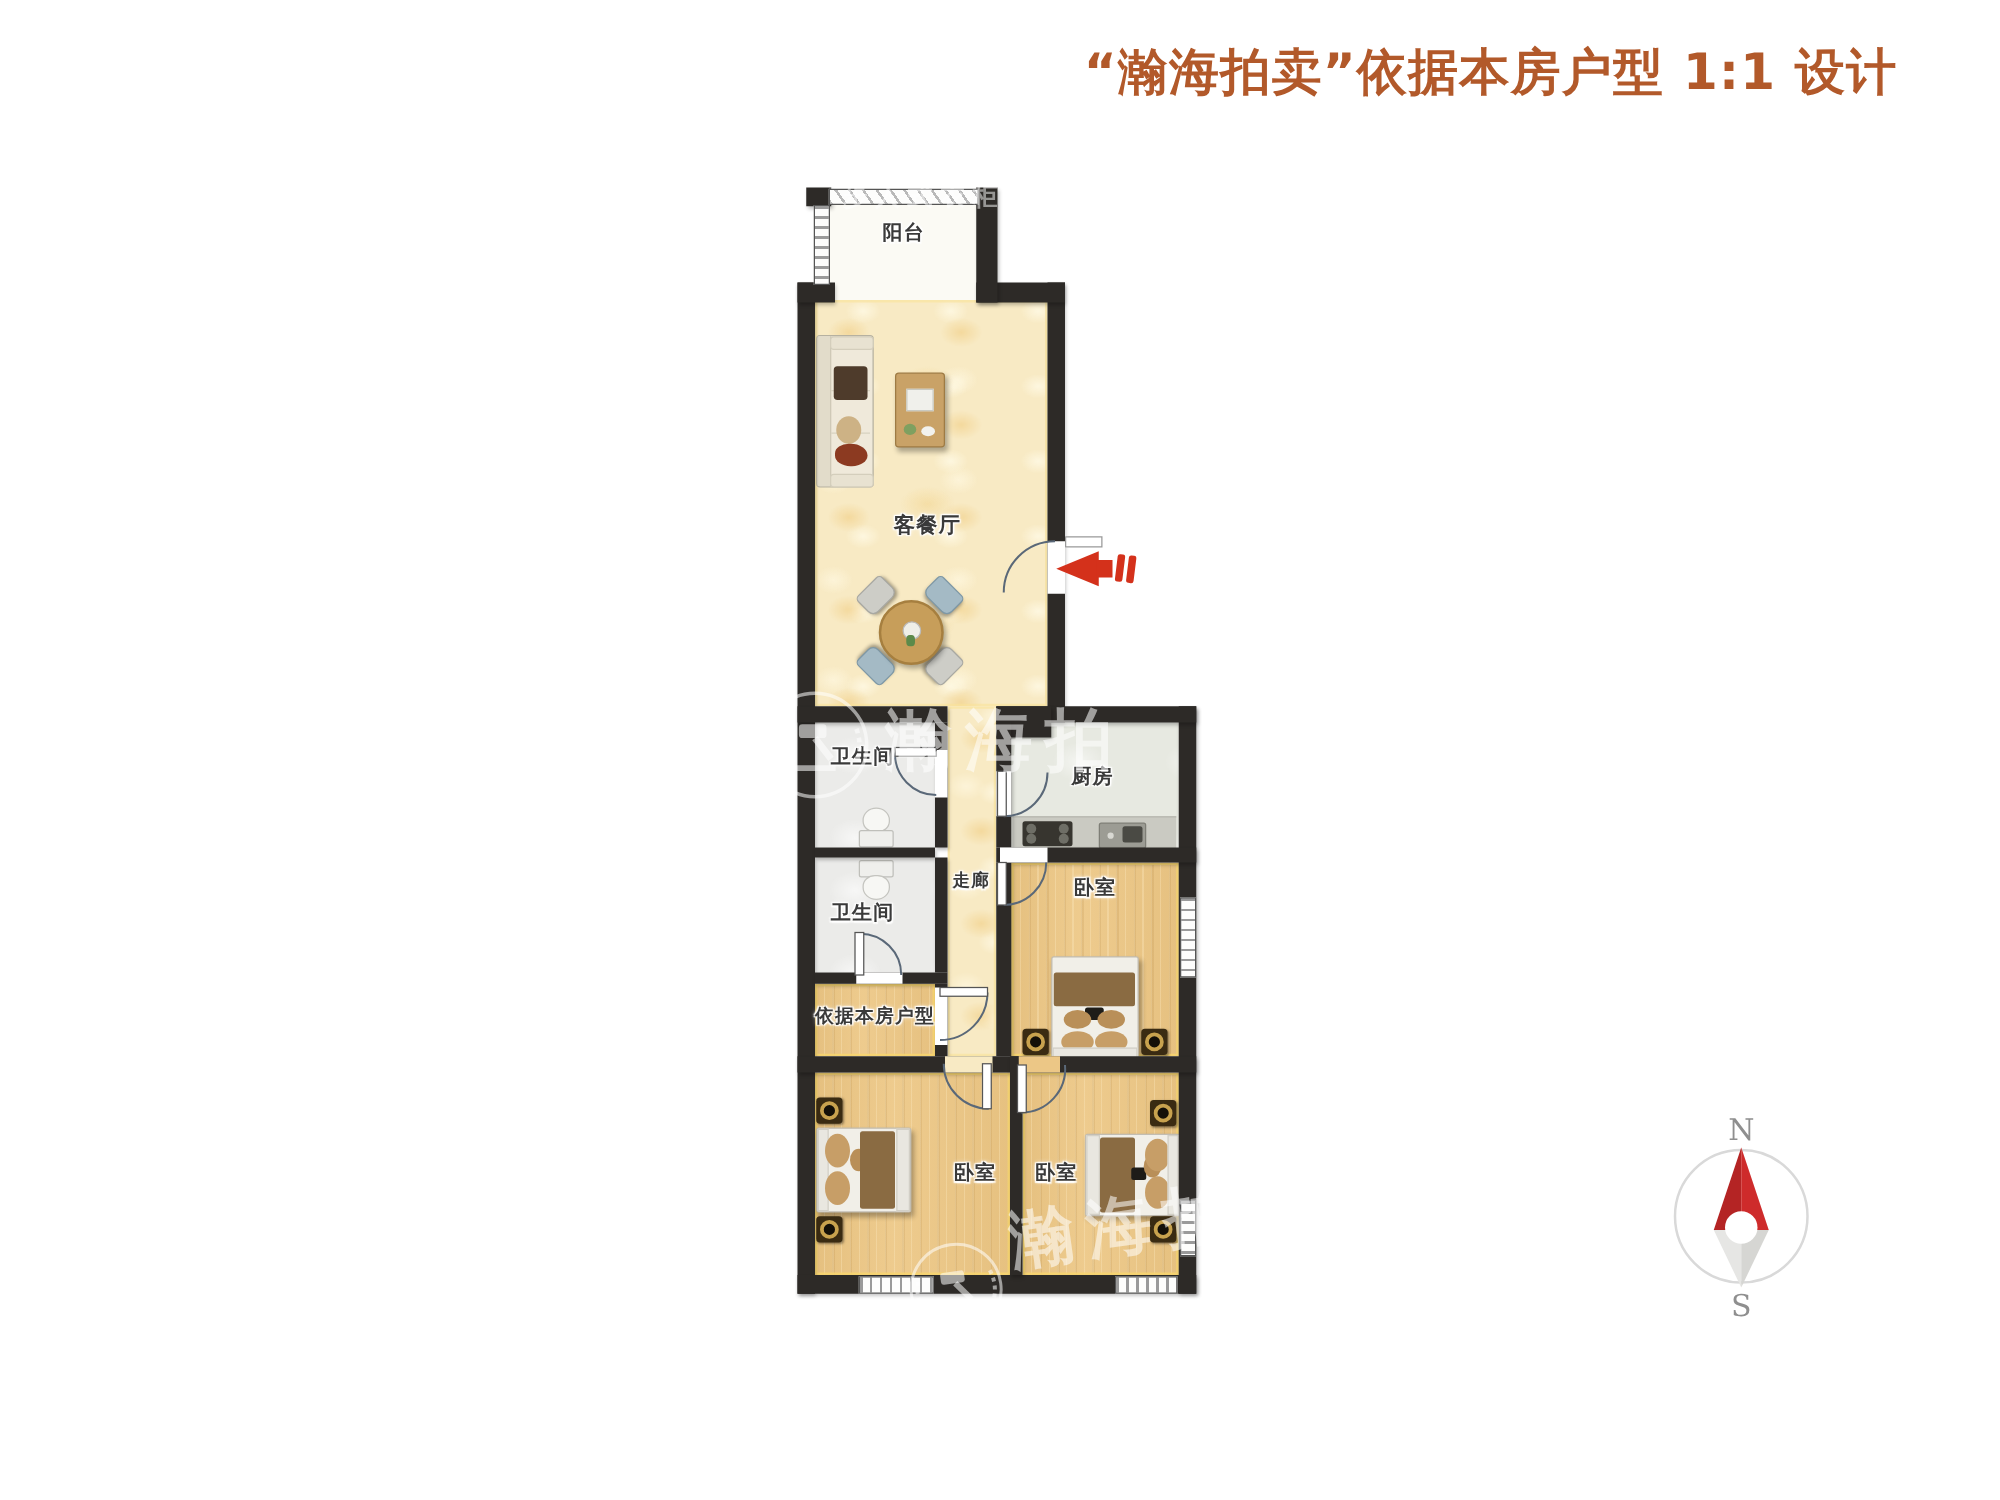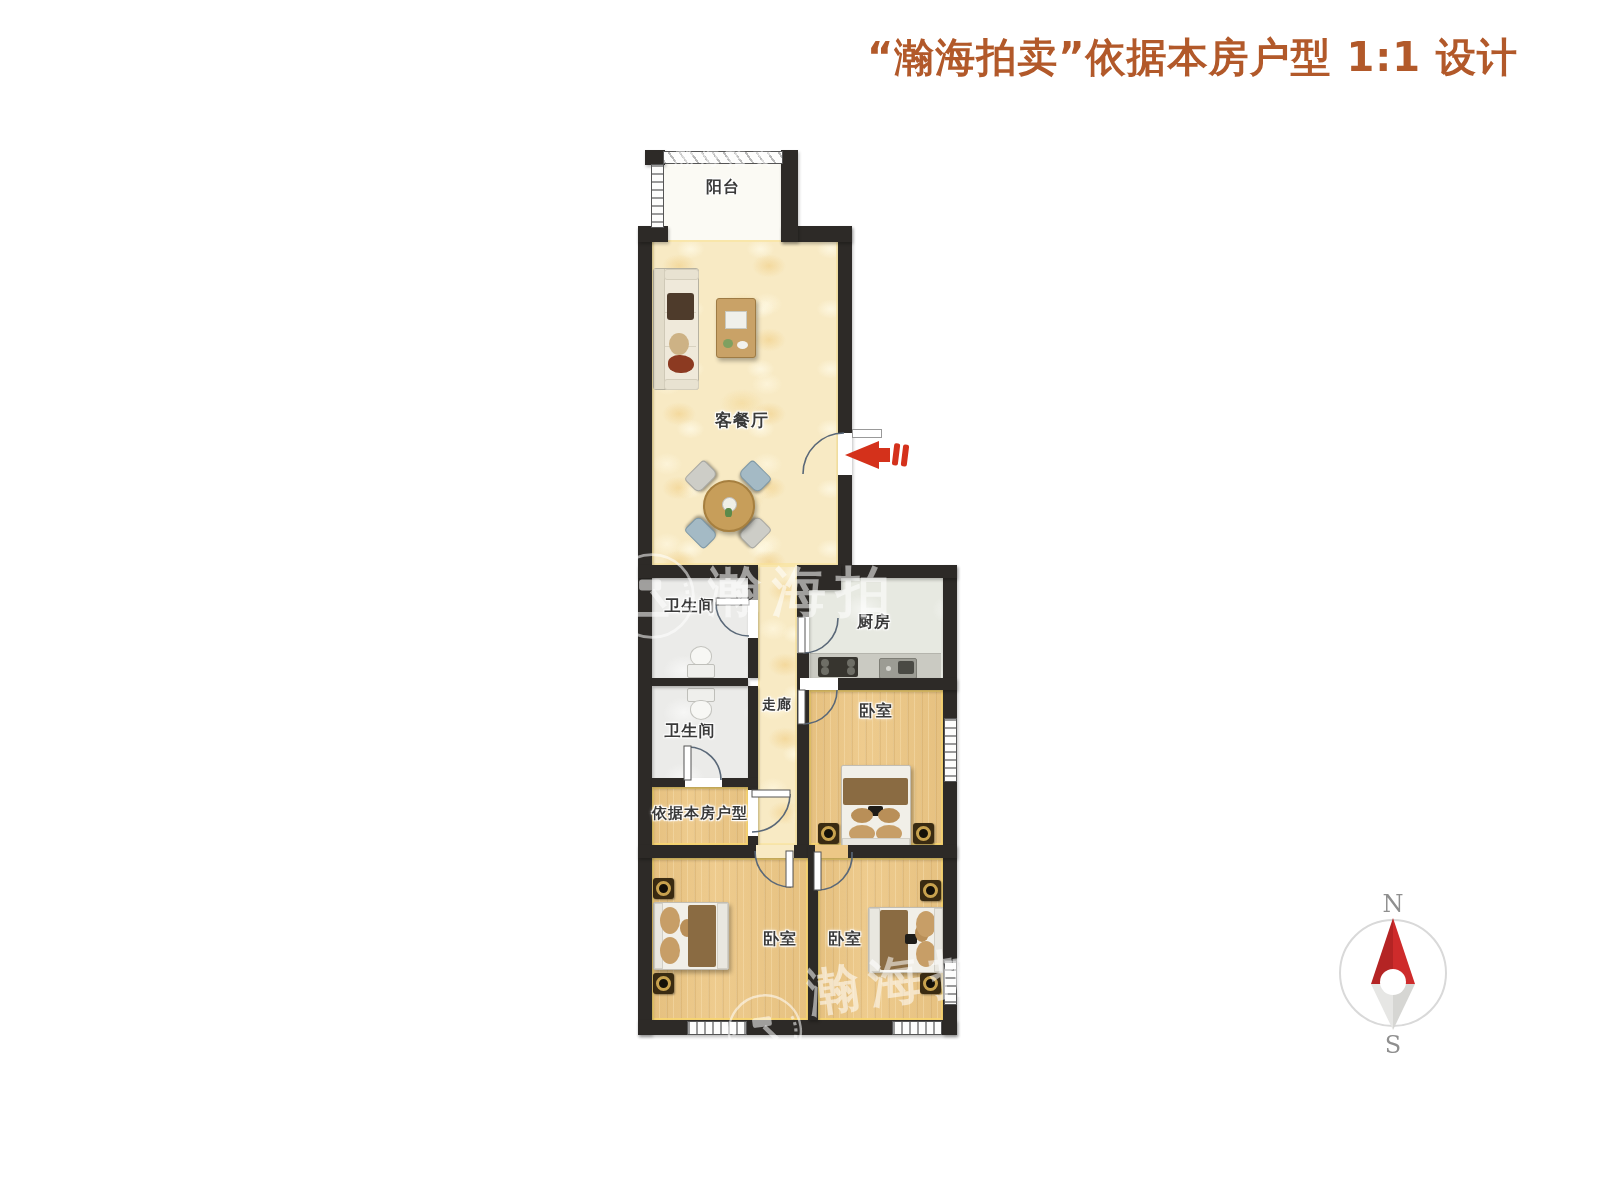--- a/index.html
+++ b/index.html
@@ -286,21 +286,21 @@
   <div class="label" style="left:742px;top:420px;font-size:17px">客餐厅</div>
   <div class="label" style="left:690px;top:606px">卫生间</div>
   <div class="label" style="left:874px;top:622px">厨房</div>
   <div class="label" style="left:777px;top:705px;font-size:14px">走廊</div>
   <div class="label" style="left:690px;top:731px">卫生间</div>
   <div class="label" style="left:876px;top:711px">卧室</div>
   <div class="label" style="left:700px;top:813px;font-size:15px">依据本房户型</div>
   <div class="label" style="left:780px;top:939px">卧室</div>
   <div class="label" style="left:845px;top:939px">卧室</div>
 
-  <div class="wm-small" style="left:674px;top:144px">瀚海拍卖</div>
+  <div class="wm-small" style="left:674px;top:144px">步入式衣柜</div>
   <div class="wm" style="left:606px;top:550px">
     <svg width="92" height="92" viewBox="0 0 100 100" fill="none" stroke="rgba(255,255,255,.55)">
       <circle cx="50" cy="50" r="45" stroke-width="3"></circle>
       <path d="M14 65 A40 40 0 0 1 14 36" stroke-width="4" stroke-dasharray="4 4"></path>
       <path d="M86 36 A40 40 0 0 1 86 65" stroke-width="4" stroke-dasharray="4 4"></path>
       <rect x="36" y="32" width="24" height="12" rx="3" fill="rgba(255,255,255,.55)" stroke="none"></rect>
       <path d="M50 44 L64 62" stroke-width="6"></path>
       <path d="M32 70 L68 70" stroke-width="5"></path>
     </svg>
     <div class="wm-text" style="font-size:54px;margin:6px 0 0 10px">瀚海拍</div>

